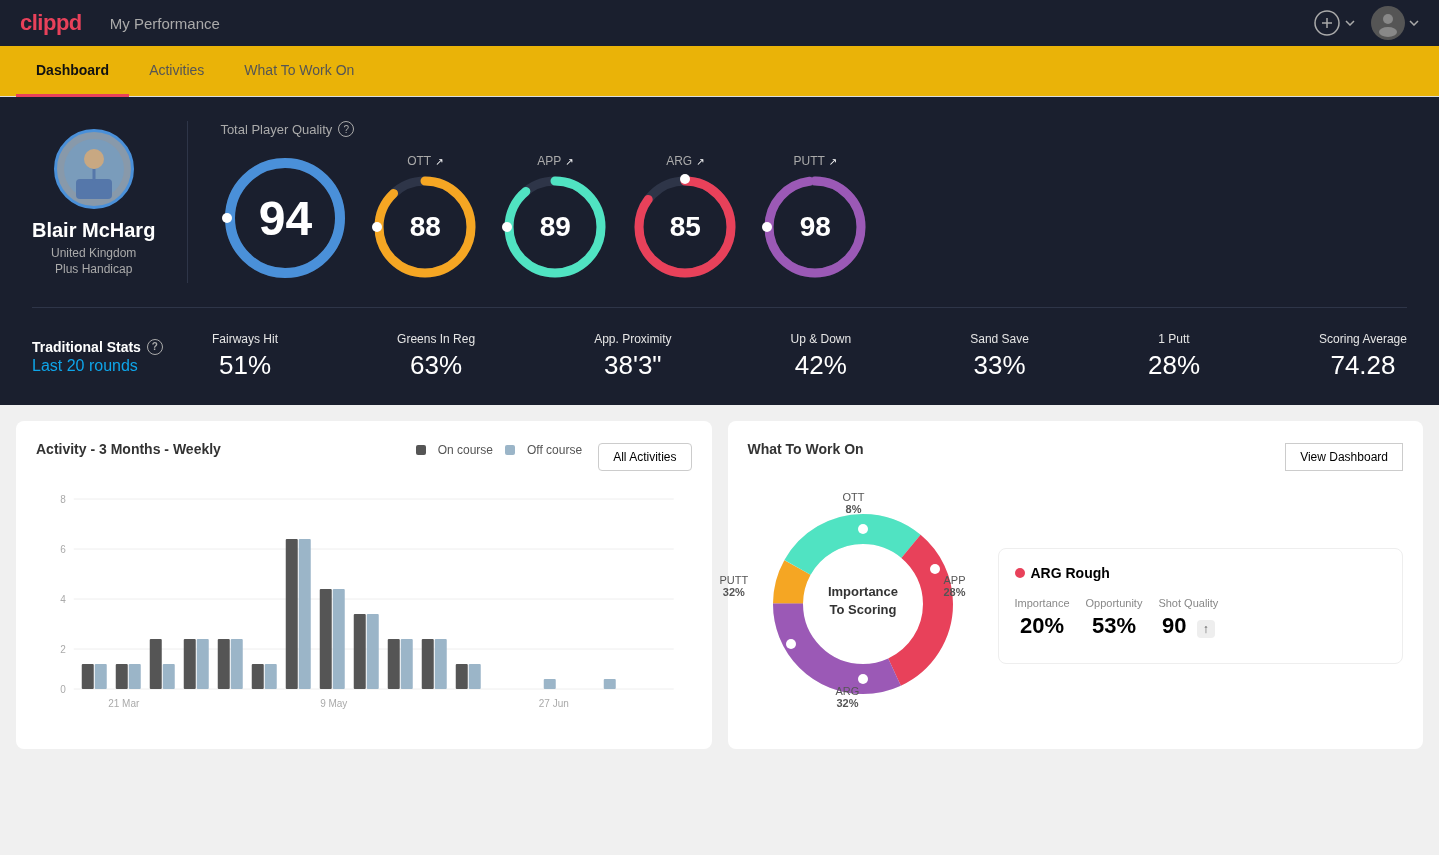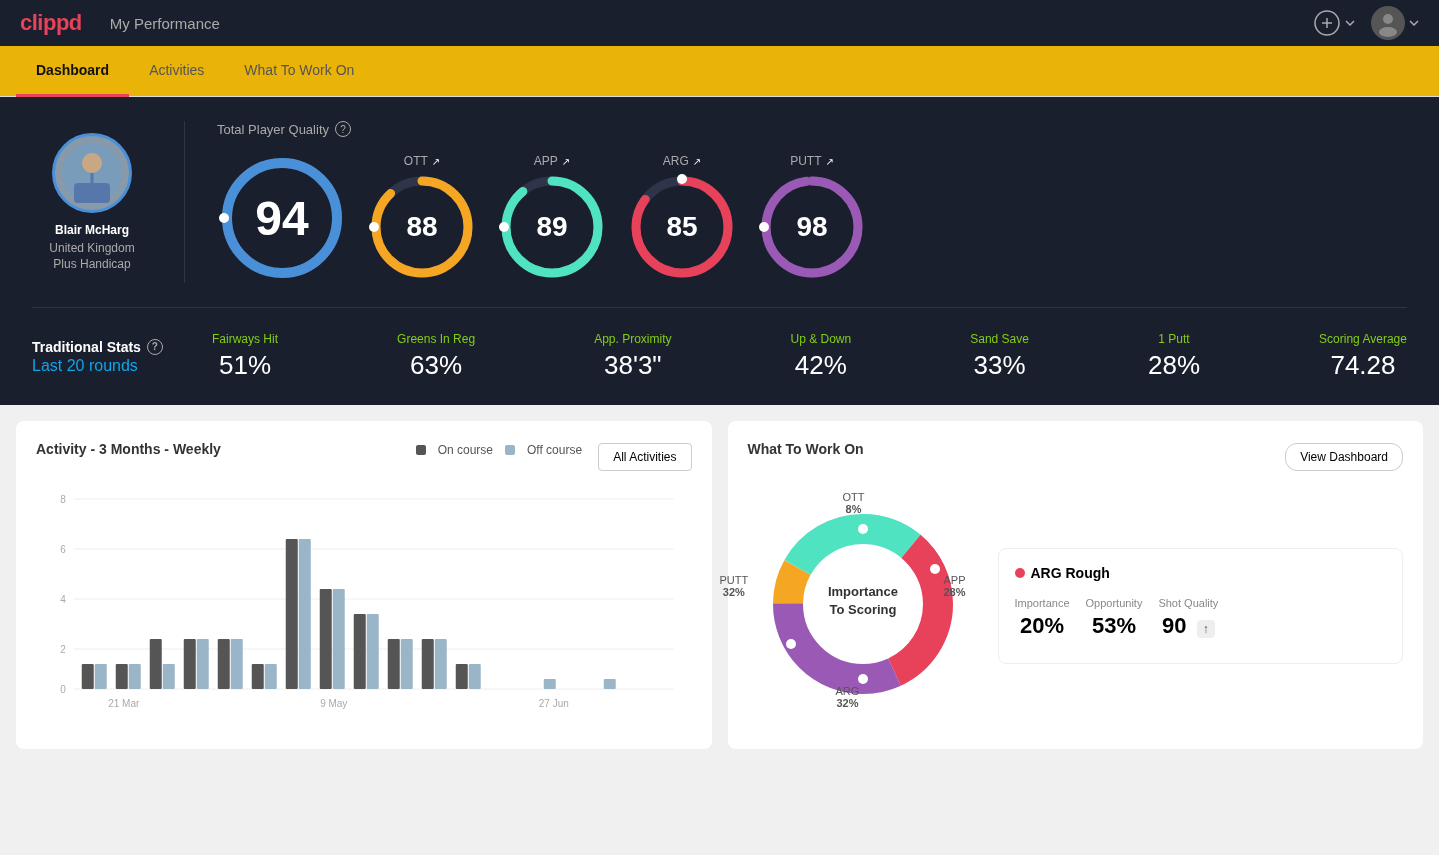--- a/index.html
+++ b/index.html
@@ -103,21 +103,21 @@
       border-radius: 50%;
       background: #8899aa;
       border: 3px solid #4a90d9;
       display: flex;
       align-items: center;
       justify-content: center;
       overflow: hidden;
       margin-bottom: 10px;
     }
     .player-avatar svg { width: 60px; height: 60px; }
-    .player-name { font-size: 12px; font-weight: 700; margin-bottom: 4px; }
+    .player-name { font-size: 20px; font-weight: 700; margin-bottom: 4px; }
     .player-country { font-size: 12px; color: #aaa; margin-bottom: 2px; }
     .player-hcp { font-size: 12px; color: #aaa; }
 
     .quality-section {
       flex: 1;
       border-left: 1px solid #2e3548;
       padding-left: 32px;
     }
     .quality-header {
       display: flex;
@@ -214,21 +214,21 @@
       display: flex;
       flex: 1;
       justify-content: space-between;
     }
     .stat-item {
       display: flex;
       flex-direction: column;
       align-items: center;
       gap: 4px;
     }
-    .stat-name { font-size: 12px; color: #84cc16; }
+    .stat-name { font-size: 12px; color: #e5e5e5; }
     .stat-val { font-size: 26px; font-weight: 300; }
 
     
     .bottom-section {
       display: flex;
       gap: 16px;
       padding: 16px;
       background: #f0f0f0;
       min-height: 360px;
     }
@@ -286,21 +286,21 @@
     .wtwo-header {
       display: flex;
       justify-content: space-between;
       align-items: center;
       margin-bottom: 16px;
     }
     .view-dash-btn {
       border: 1px solid #ccc;
       background: #fff;
       padding: 6px 14px;
-      border-radius: 12px;
+      border-radius: 0;
       font-size: 12px;
       cursor: pointer;
     }
     .wtwo-content {
       display: flex;
       gap: 20px;
       align-items: center;
     }
 
     

